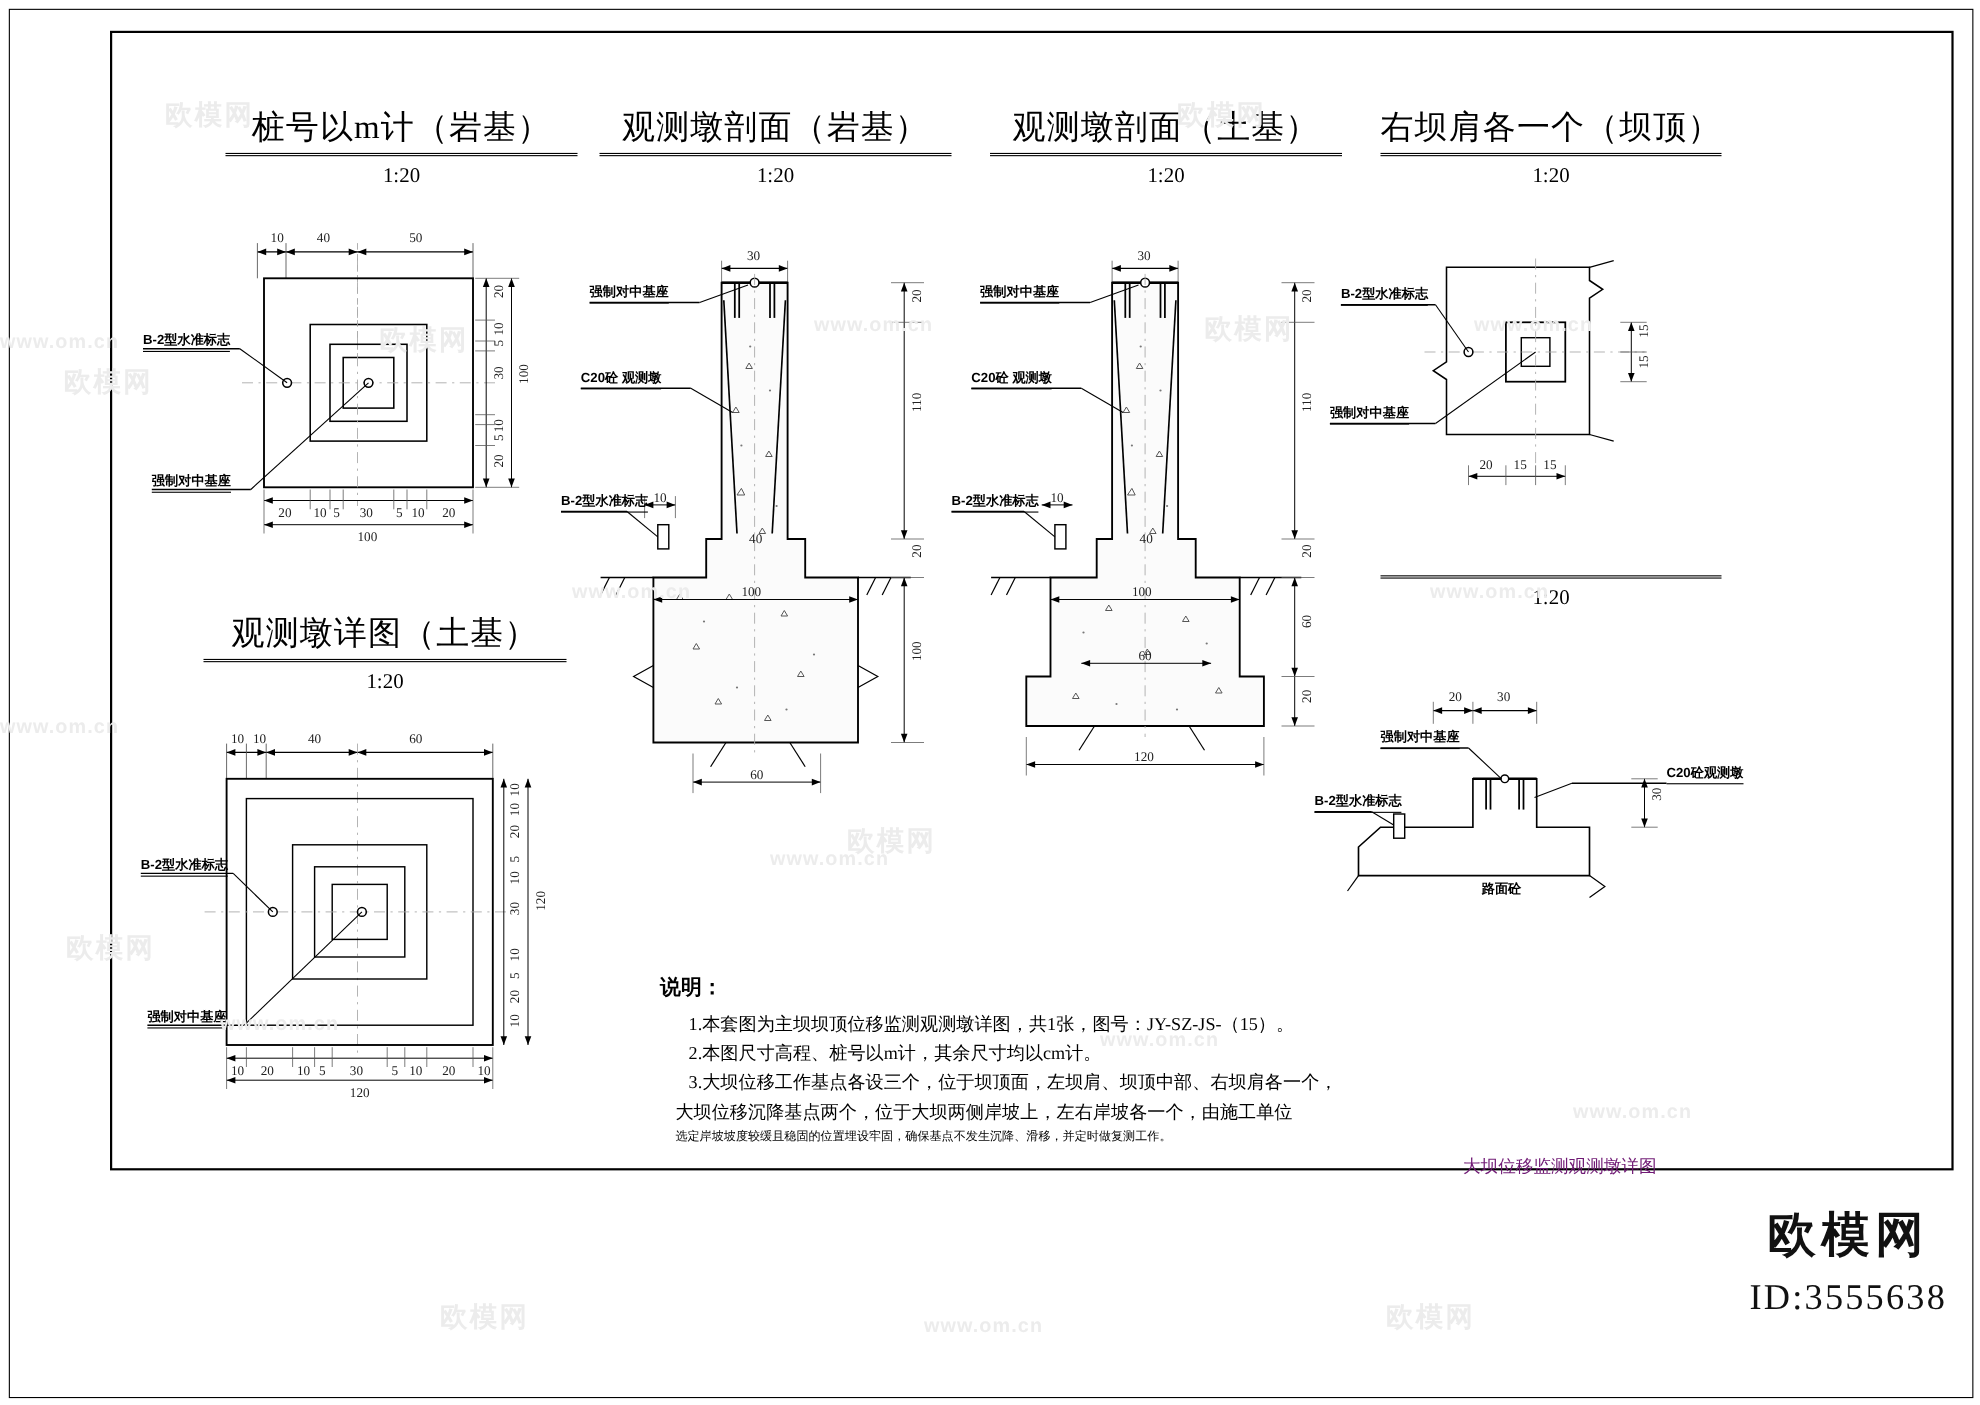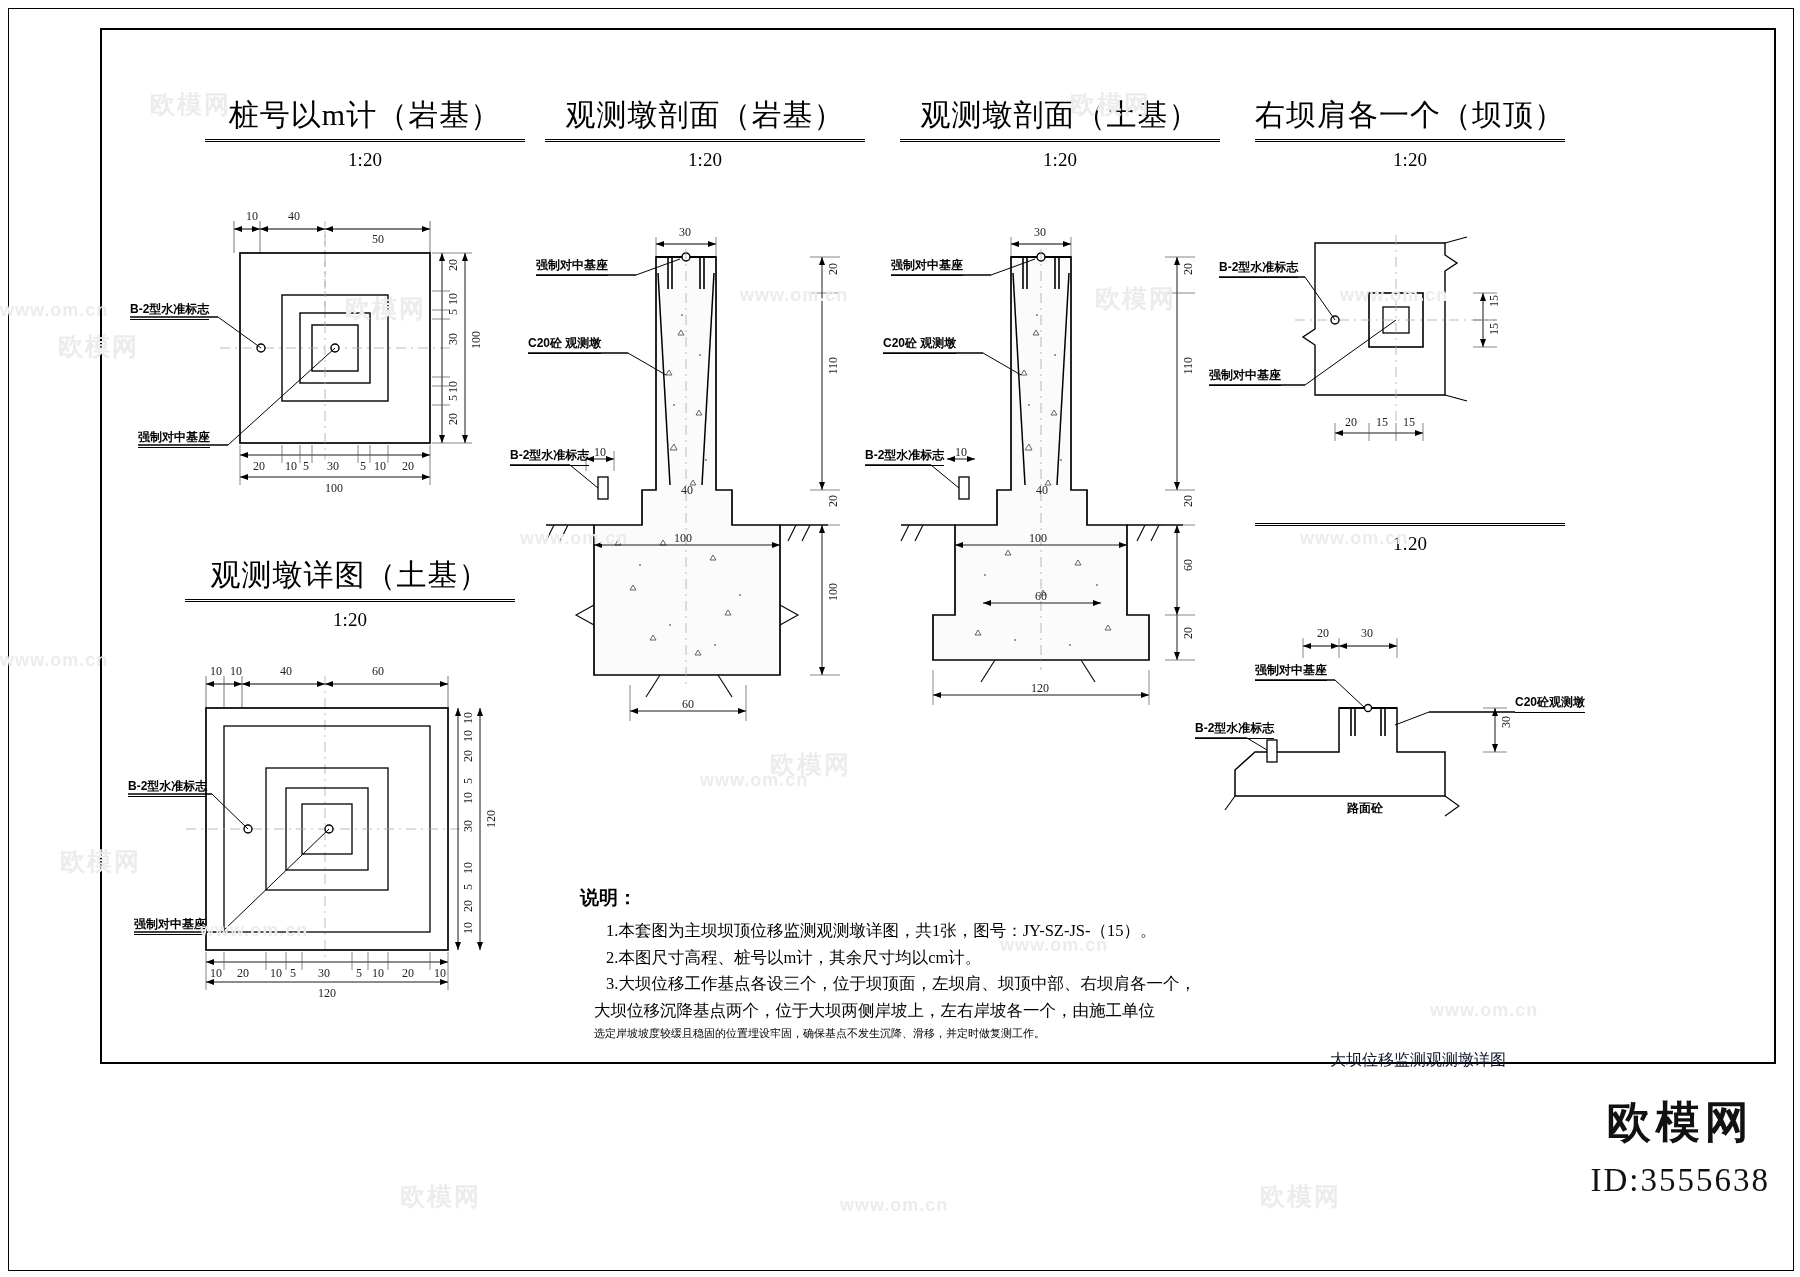--- a/index.html
+++ b/index.html
@@ -18,40 +18,40 @@
         writing-mode:vertical-rl;transform:rotate(180deg);white-space:nowrap;}
   .notes{position:absolute;font-family:"Liberation Serif",serif;}
   .notes .nh{font-size:19px;font-weight:bold;margin-bottom:7px;}
   .notes .nl{font-size:16.5px;line-height:1.62;white-space:nowrap;}
   .wm{position:absolute;color:#ececec;font-weight:bold;pointer-events:none;user-select:none;}
   .wm-c{font-size:25px;letter-spacing:2px;font-family:"Liberation Serif",serif;}
   .wm-u{font-size:18px;letter-spacing:1px;}
   .brand{position:absolute;right:30px;bottom:78px;text-align:center;}
   .brand .bn{font-size:44px;font-weight:bold;color:#111;letter-spacing:5px;font-family:"Liberation Serif",serif;}
   .brand .bid{font-size:33px;color:#111;letter-spacing:2px;margin-top:10px;font-family:"Liberation Serif",serif;}
-  .plate{position:absolute;color:#0f172a;font-size:16px;font-family:"Liberation Serif",serif;white-space:nowrap;}
+  .plate{position:absolute;color:#701a75;font-size:16px;font-family:"Liberation Serif",serif;white-space:nowrap;}
   svg{position:absolute;left:0;top:0;overflow:visible;}
 </style>
 </head>
 <body>
 
 <div class="frame-outer"></div>
 <div class="frame-inner"></div>
 
 <div class="view" style="left:205px;top:95px;width:320px;">
   <div class="ttl">桩号以m计（岩基）</div>
   <div class="ttl-rule"></div>
   <div class="scale">1:20</div>
 </div>
 
 <div class="view" style="left:120px;top:205px;width:400px;height:300px;">
 
   <div class="dim" style="left:126px;top:4px;">10</div>
   <div class="dim" style="left:168px;top:4px;">40</div>
-  <div class="dim" style="left:252px;top:4px;margin-top:23px;">50</div>
+  <div class="dim" style="left:252px;top:4px;">50</div>
   <svg width="400" height="300">
 
     <line x1="114" y1="24" x2="310" y2="24" stroke="#000" stroke-width="1"></line>
     <line x1="114" y1="16" x2="114" y2="48" stroke="#555" stroke-width="0.8"></line>
     <line x1="140" y1="16" x2="140" y2="48" stroke="#555" stroke-width="0.8"></line>
     <line x1="205" y1="16" x2="205" y2="120" stroke="#999" stroke-width="0.7" stroke-dasharray="6 4"></line>
     <line x1="310" y1="16" x2="310" y2="48" stroke="#555" stroke-width="0.8"></line>
     <polygon points="114,24 122,21 122,27" fill="#000"></polygon>
     <polygon points="140,24 132,21 132,27" fill="#000"></polygon>
     <polygon points="140,24 148,21 148,27" fill="#000"></polygon>
@@ -544,21 +544,21 @@
     <line x1="288" y1="88" x2="312" y2="88" stroke="#555" stroke-width="0.7"></line>
     <line x1="288" y1="132" x2="312" y2="132" stroke="#555" stroke-width="0.7"></line>
   </svg>
   <div class="dimv" style="left:304px;top:96px;">30</div>
   <div class="lbl u" style="left:60px;top:42px;">强制对中基座</div>
   <div class="lbl u" style="left:0px;top:100px;">B-2型水准标志</div>
   <div class="lbl u" style="left:320px;top:74px;">C20砼观测墩</div>
   <div class="lbl" style="left:152px;top:180px;">路面砼</div>
 </div>
 
-<div class="notes" style="left:580px;top:885px;width:640px;">
+<div class="notes" style="left:600px;top:885px;width:640px;">
   <div class="nh">说明：</div>
   <div class="nl" style="padding-left:26px;">1.本套图为主坝坝顶位移监测观测墩详图，共1张，图号：JY-SZ-JS-（15）。</div>
   <div class="nl" style="padding-left:26px;">2.本图尺寸高程、桩号以m计，其余尺寸均以cm计。</div>
   <div class="nl" style="padding-left:26px;">3.大坝位移工作基点各设三个，位于坝顶面，左坝肩、坝顶中部、右坝肩各一个，</div>
   <div class="nl" style="padding-left:14px;">大坝位移沉降基点两个，位于大坝两侧岸坡上，左右岸坡各一个，由施工单位</div>
   <div class="nl" style="padding-left:14px;font-size:11px;">选定岸坡坡度较缓且稳固的位置埋设牢固，确保基点不发生沉降、滑移，并定时做复测工作。</div>
 </div>
 
 <div class="plate" style="left:1330px;top:1050px;">大坝位移监测观测墩详图</div>
 

